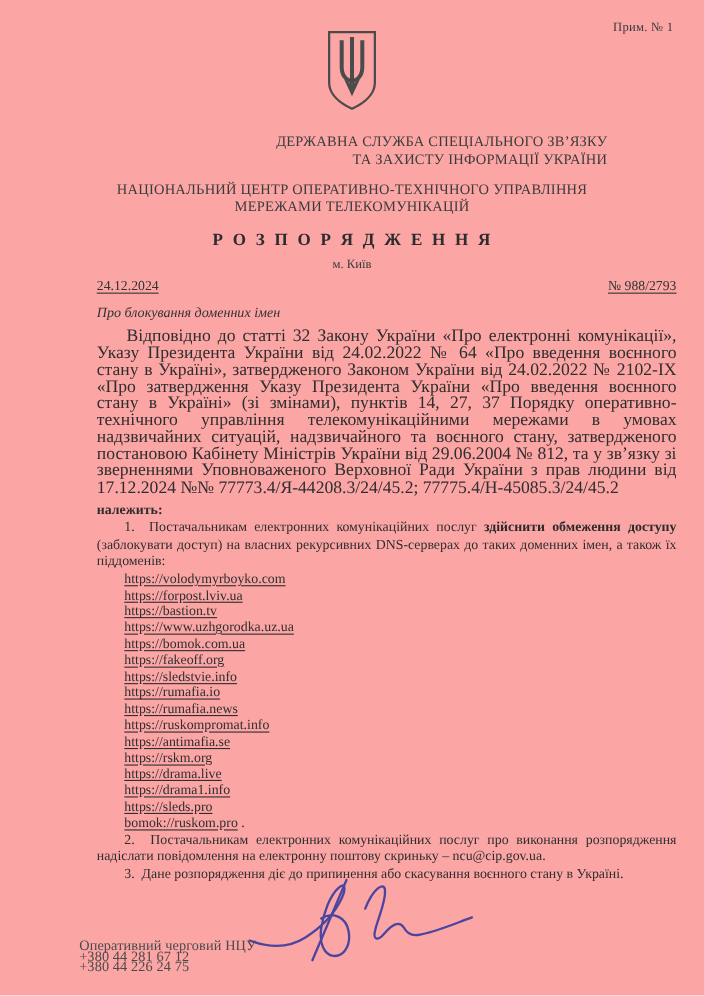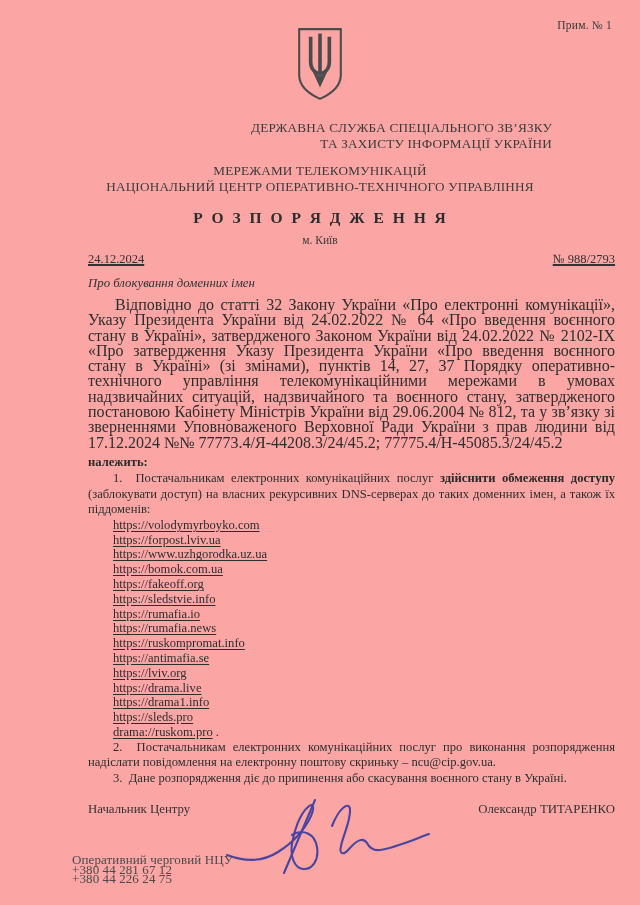--- a/index.html
+++ b/index.html
@@ -18,21 +18,21 @@
   .emblem-wrap svg { display:inline-block; }
   .org-block { text-align:right; margin-top:15px; margin-right:63px;
     font-size:13.2px; line-height:16px; color:#3b3b3b; letter-spacing:0.2px; }
   .center-block { text-align:center; margin-top:11px; margin-right:63px;
     font-size:13.2px; line-height:16px; color:#3b3b3b; letter-spacing:0.2px; }
   .doc-type { text-align:center; margin-top:14px; margin-right:63px;
     font-size:15.5px; font-weight:bold; color:#2c2c2c; word-spacing:3px; letter-spacing:1px; }
   .place { text-align:center; margin-top:7px; margin-right:63px;
     font-size:11.5px; color:#3a3a3a; }
   .date-row { display:flex; justify-content:space-between; margin-top:6px;
-    font-size:12.5px; color:#333;text-decoration:underline; }
+    font-size:12.5px; color:#333; }
   .underlined { text-decoration:underline; text-underline-offset:2px; }
   .subject { margin-top:9px; font-style:italic; font-size:12.8px; color:#333; }
   .body-par {
     margin-top:6px; font-size:16px; line-height:15.3px;
     text-align:justify; text-indent:27px; color:#2e2e2e;
   }
   .follows { margin-top:5px; font-weight:bold; font-size:12.6px; color:#2c2c2c; }
   .item-par {
     font-size:12.6px; line-height:15.6px; text-align:justify;
     text-indent:25px; color:#2e2e2e;
@@ -71,22 +71,22 @@
       <path d="M36 86 L50 116 L64 86 L50 96 Z" fill="#4b4b4b"></path>
     </svg>
   </div>
 
   <div class="org-block">
     <div>ДЕРЖАВНА СЛУЖБА СПЕЦІАЛЬНОГО ЗВ’ЯЗКУ</div>
     <div>ТА ЗАХИСТУ ІНФОРМАЦІЇ УКРАЇНИ</div>
   </div>
 
   <div class="center-block">
+    <div>НАЦІОНАЛЬНИЙ ЦЕНТР ОПЕРАТИВНО-ТЕХНІЧНОГО УПРАВЛІННЯ</div>
     <div>МЕРЕЖАМИ ТЕЛЕКОМУНІКАЦІЙ</div>
-    <div>НАЦІОНАЛЬНИЙ ЦЕНТР ОПЕРАТИВНО-ТЕХНІЧНОГО УПРАВЛІННЯ</div>
   </div>
 
   <div class="doc-type">Р О З П О Р Я Д Ж Е Н Н Я</div>
 
   <div class="place">м. Київ</div>
 
   <div class="date-row">
     <span class="underlined">24.12.2024</span>
     <span class="underlined">№ 988/2793</span>
   </div>
@@ -95,42 +95,39 @@
 
   <div class="body-par">Відповідно до статті 32 Закону України «Про електронні комунікації», Указу Президента України від 24.02.2022 № 64 «Про введення воєнного стану в Україні», затвердженого Законом України від 24.02.2022 № 2102-IX «Про затвердження Указу Президента України «Про введення воєнного стану в Україні» (зі змінами), пунктів 14, 27, 37 Порядку оперативно-технічного управління телекомунікаційними мережами в умовах надзвичайних ситуацій, надзвичайного та воєнного стану, затвердженого постановою Кабінету Міністрів України від 29.06.2004 № 812, та у зв’язку зі зверненнями Уповноваженого Верховної Ради України з прав людини від 17.12.2024 №№ 77773.4/Я-44208.3/24/45.2; 77775.4/Н-45085.3/24/45.2</div>
 
   <div class="follows">належить:</div>
 
   <div class="item-par item1"><span>1.&nbsp;&nbsp;Постачальникам електронних комунікаційних послуг </span><span class="bold">здійснити обмеження доступу</span><span> (заблокувати доступ) на власних рекурсивних DNS-серверах до таких доменних імен, а також їх піддоменів:</span></div>
 
   <div class="urls">
       <div class="url-line"><span class="url-text">https://volodymyrboyko.com</span><span class="url-after"></span></div>
       <div class="url-line"><span class="url-text">https://forpost.lviv.ua</span><span class="url-after"></span></div>
+      <div class="url-line"><span class="url-text">https://bastion.tv</span><span class="url-after"></span></div>
       <div class="url-line"><span class="url-text">https://www.uzhgorodka.uz.ua</span><span class="url-after"></span></div>
       <div class="url-line"><span class="url-text">https://bomok.com.ua</span><span class="url-after"></span></div>
       <div class="url-line"><span class="url-text">https://fakeoff.org</span><span class="url-after"></span></div>
       <div class="url-line"><span class="url-text">https://sledstvie.info</span><span class="url-after"></span></div>
       <div class="url-line"><span class="url-text">https://rumafia.io</span><span class="url-after"></span></div>
       <div class="url-line"><span class="url-text">https://rumafia.news</span><span class="url-after"></span></div>
       <div class="url-line"><span class="url-text">https://ruskompromat.info</span><span class="url-after"></span></div>
       <div class="url-line"><span class="url-text">https://antimafia.se</span><span class="url-after"></span></div>
-      <div class="url-line"><span class="url-text">https://lviv.org</span><span class="url-after"></span></div>
+      <div class="url-line"><span class="url-text">https://rskm.org</span><span class="url-after"></span></div>
       <div class="url-line"><span class="url-text">https://drama.live</span><span class="url-after"></span></div>
       <div class="url-line"><span class="url-text">https://drama1.info</span><span class="url-after"></span></div>
       <div class="url-line"><span class="url-text">https://sleds.pro</span><span class="url-after"></span></div>
-      <div class="url-line"><span class="url-text">drama://ruskom.pro</span><span class="url-after"> .</span></div>
+      <div class="url-line"><span class="url-text">bomok://ruskom.pro</span><span class="url-after"> .</span></div>
     </div>
 
   <div class="item-par">2.&nbsp;&nbsp;Постачальникам електронних комунікаційних послуг про виконання розпорядження надіслати повідомлення на електронну поштову скриньку – ncu@cip.gov.ua.</div>
   <div class="item-par">3.&nbsp;&nbsp;Дане розпорядження діє до припинення або скасування воєнного стану в Україні.</div>
 
-  <div class="sign-row">
-    <span>Начальник Центру</span>
-    <span>Олександр ТИТАРЕНКО</span>
-  </div>
 
   <svg class="signature-svg" width="212" height="86" viewBox="0 0 212 86">
     <g fill="none" stroke="#3d3da0" stroke-width="2.1" stroke-linecap="round" opacity="0.92">
       <path d="M5 60 C 26 68 42 66 56 57 C 72 47 82 36 89 21 C 93 12 91 7 86 12 C 78 19 72 35 70 49 C 68 63 73 73 81 74 C 91 75 97 64 95 52 C 93 39 81 33 70 40"></path>
       <path d="M93 5 L 62 78"></path>
       <path d="M110 31 C 117 13 127 6 128 14 C 129 25 121 41 119 51 C 117 59 121 61 127 54 C 135 45 141 42 145 48 C 147 52 150 56 158 55 C 172 53 188 46 207 39"></path>
     </g>
   </svg>
 
   <div class="footer">

